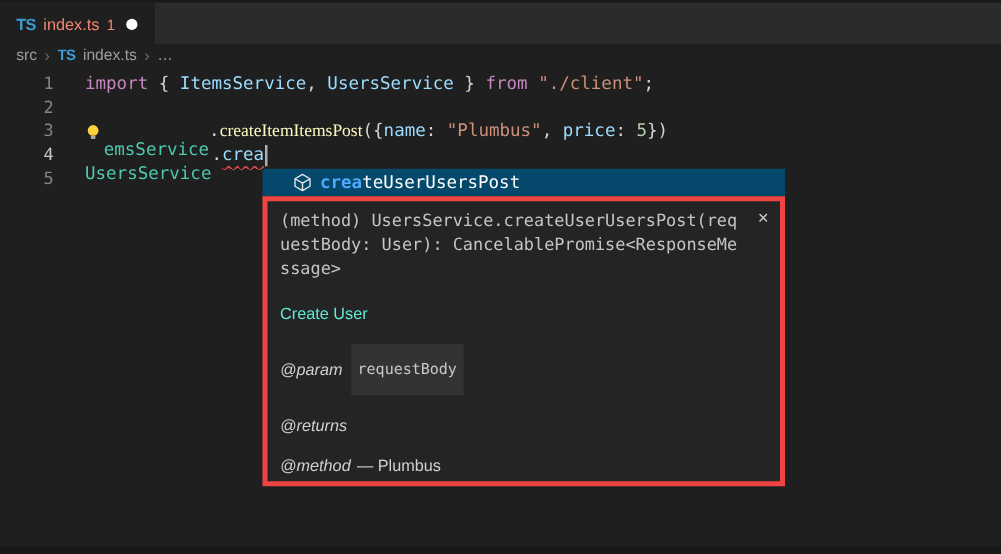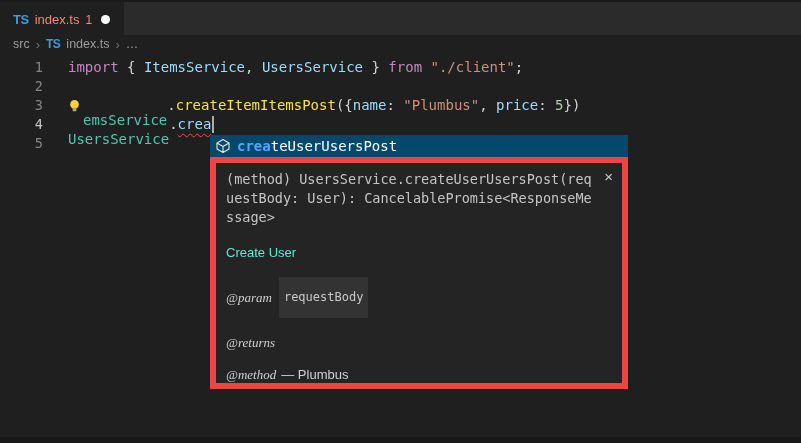--- a/index.html
+++ b/index.html
@@ -29,52 +29,52 @@
   .crumb-ts { color:#3c9cd6; font-weight:bold; font-size:12px; letter-spacing:-0.5px; }
   
   .editor { position:absolute; top:58px; left:0; right:0; }
   .code-row { display:flex; height:19px; line-height:19px; font-size:14px; white-space:pre; }
   .gutter { width:43px; text-align:right; color:#858585; font-size:13.5px; flex:none; }
   .gutter.active { color:#c6c6c6; }
   .code { padding-left:25px; color:#d4d4d4; display:flex; align-items:center; }
   .tok-keyword { color:#c586c0; }
   .tok-var     { color:#9cdcfe; }
   .tok-class   { color:#4ec9b0;margin-top:30px; }
-  .tok-func    { color:#fde047; }
+  .tok-func    { color:#fef9c3;font-family:Liberation Serif, serif; }
   .tok-string  { color:#ce9178; }
   .tok-num     { color:#b5cea8; }
   .tok-punct   { color:#d4d4d4; }
   .tok-error   { color:#9cdcfe; text-decoration:underline wavy #f14c4c; text-decoration-thickness:1px; text-underline-offset:4px; }
   .cursor { display:inline-block; width:2px; height:17px; background:#aeafad; margin-left:1px; vertical-align:middle; }
   .bulb { width:15px; height:15px; margin-right:1px; margin-left:-1px; flex:none; }
   
   .suggest-row {
     position:absolute; left:210px; top:135px; width:418px; height:22px;
     background:#04486b; display:flex; align-items:center; gap:6px;
-    padding-left:5px; font-size:14px; color:#ffffff; cursor:pointer;
+    padding-left:24px; font-size:14px; color:#ffffff; cursor:pointer;
   }
   .cube { width:16px; height:16px; flex:none; }
   .sug-text { white-space:pre; }
   .sug-match { color:#4daafc; font-weight:bold; }
   
   .docs {
     position:absolute; left:210px; top:157px; width:418px; height:232px;
-    background:#242425; border:6px solid #ef4444; color:#cccccc;
+    background:#242425; border:4px solid #ef4444; color:#cccccc;
   }
   .sig {
     font-family:"DejaVu Sans Mono", monospace; font-size:13.5px; line-height:19px;
     width:369px; word-break:break-all; white-space:pre-wrap; margin:7px 0 0 10px; color:#c5c5c5;
   }
   .docs-close {
     position:absolute; top:7px; right:9px; color:#cccccc; font-size:15px;
     font-family:"Liberation Sans", sans-serif; cursor:pointer; line-height:14px;
   }
   .summary { font-family:"Liberation Sans", sans-serif; font-size:13px; line-height:15px; margin:18px 0 0 10px; color:#5eead4; }
   .tagrow { font-family:"Liberation Sans", sans-serif; font-size:13px; line-height:15px; margin:17px 0 0 10px; color:#d0d0d0; display:flex; align-items:center; }
-  .tag { font-style:italic;font-family:Liberation Serif, serif; }
+  .tag { font-style:italic; }
   .chip { font-family:"DejaVu Sans Mono", monospace; font-size:12px; background:#333334; color:#c8c8c8; padding:13px 5px; margin-left:7px; }
   .tagtext { margin-left:5px; }
   
   .bottom-edge { position:absolute; bottom:0; left:0; right:0; height:6px; background:#181818; }
 </style>
 </head>
 <body>
 
 <div class="app">
 

